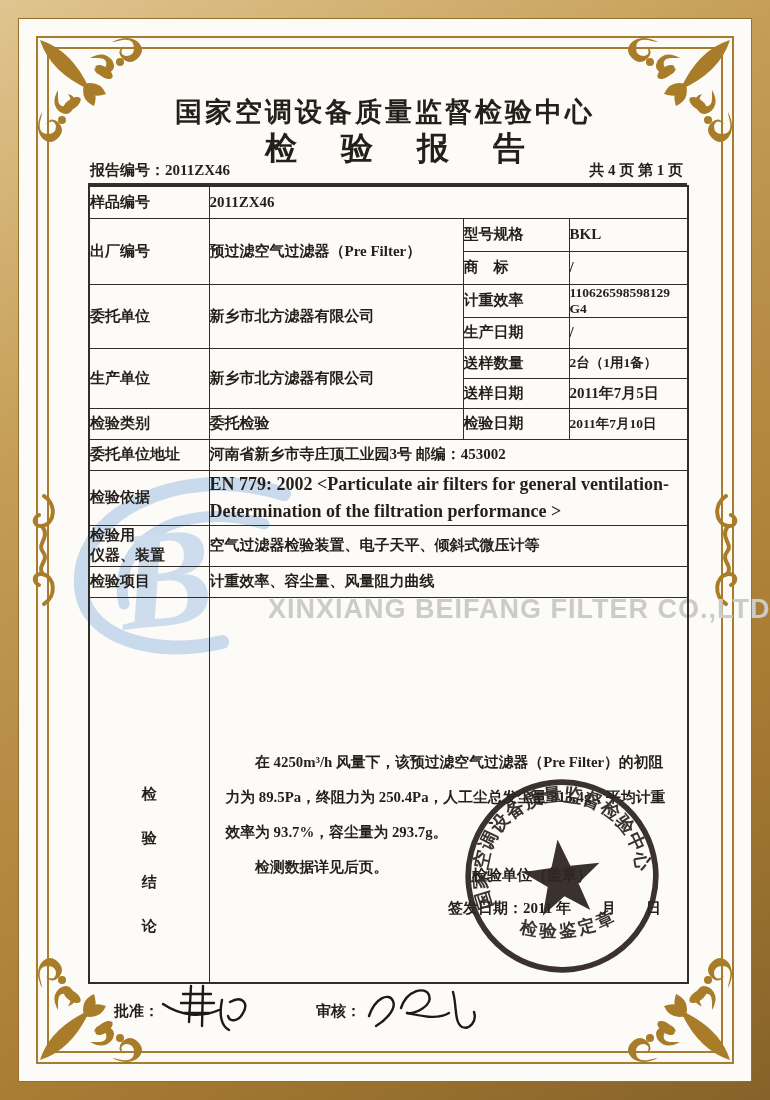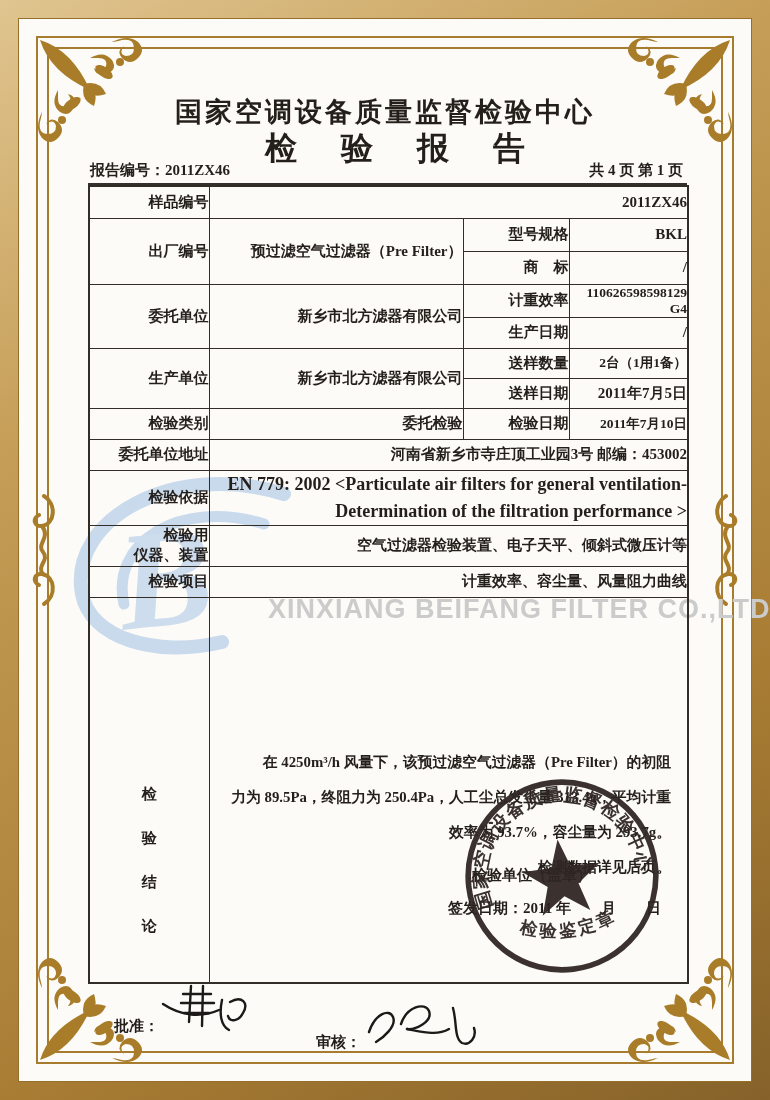--- a/index.html
+++ b/index.html
@@ -33,39 +33,39 @@
               font-size:32px;font-weight:bold;letter-spacing:8px;word-spacing:20px;z-index:2;}
   .header-line{position:absolute;top:155px;left:88px;width:599px;height:28px;
                border-bottom:2px solid #35302b;font-size:15px;font-weight:bold;z-index:2;}
   .report-no{position:absolute;left:2px;bottom:3px;}
   .pages{position:absolute;right:4px;bottom:3px;}
 
   
   .doc-table{position:absolute;top:185px;left:88px;width:599px;z-index:2;
              border-collapse:collapse;table-layout:fixed;font-size:15px;font-weight:600;
              border:2.5px solid #332d27;}
-  .doc-table td{border:1.5px solid #332d27;text-align:right;vertical-align:middle;padding:0;}
+  .doc-table td{border:1.5px solid #332d27;text-align:left;vertical-align:middle;padding:0;}
   .h32{height:32px}.h33{height:33px}.h31{height:31px}.h30{height:30px}.h49{height:49px}.h41{height:41px}.h386{height:386px}
   .left-val{text-align:left;padding-left:16px;}
   .en{font-size:18px;line-height:1.5;padding:2px 8px;font-weight:600;margin-top:19px;}
   .two-line{line-height:1.3;margin-left:8px;}
   .vlabel{vertical-align:top;}
   .vlabel-inner{display:flex;flex-direction:column;align-items:center;gap:25px;padding-top:142px;}
   .concl-cell{vertical-align:top;text-align:left;}
   .concl-body{padding:50px 16px 0 16px;font-size:14.8px;line-height:2.36;font-weight:600;}
   .concl-body p{margin:0;text-indent:2em;}
 
   
   .unit-seal-line{position:absolute;left:472px;top:866px;font-size:15px;font-weight:600;z-index:3;}
   .issue-line{position:absolute;left:448px;top:899px;font-size:15px;font-weight:600;z-index:3;}
   .stamp{position:absolute;left:460px;top:774px;width:204px;height:204px;z-index:5;opacity:.94;}
   .footer{position:absolute;top:980px;left:88px;width:600px;height:66px;z-index:3;font-size:15px;font-weight:bold;}
-  .sig-group{position:absolute;display:flex;align-items:flex-end;}
+  .sig-group{position:absolute;display:flex;align-items:center;}
   .sig-group span{padding-top:7px;white-space:nowrap;}
-  .g1{left:26px;top:0;} .g2{left:228px;top:16px;} .g3{left:404px;top:0;}
+  .g1{left:26px;top:0;} .g2{left:228px;top:0;} .g3{left:404px;top:0;}
   .sig{color:#1c1a18;}
 </style>
 </head>
 <body>
 
 <div class="page">
   <div class="paper"></div>
   <div class="gold-outer"></div>
   <div class="gold-inner"></div>
 

